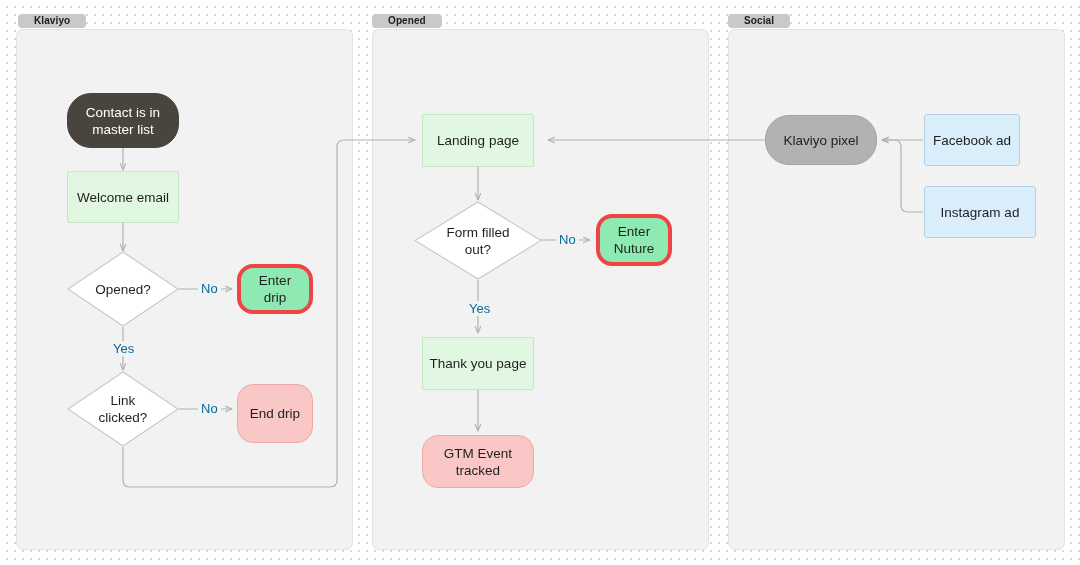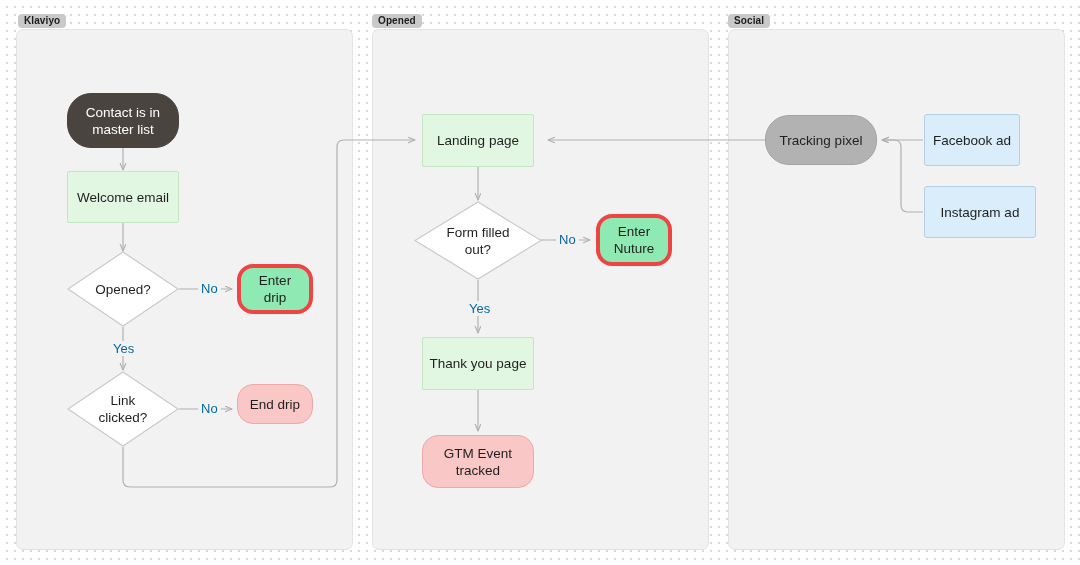--- a/index.html
+++ b/index.html
@@ -23,21 +23,21 @@
     border: 1px solid #e3e3e3;
     border-radius: 7px;
   }
   .lane-label {
     position: absolute;
     background: #c9c9c9;
     color: #1c1c1c;
     font-size: 10px;
     font-weight: bold;
     line-height: 14px;
-    padding: 0 6px;
+    padding: 0 16px;
     border-radius: 4px;
     white-space: nowrap;
     letter-spacing: 0.1px;
   }
 
   .node {
     position: absolute;
     display: flex;
     align-items: center;
     justify-content: center;
@@ -164,21 +164,21 @@
       <svg viewBox="0 0 112 76" preserveAspectRatio="none">
         <polygon points="56,1 111,38 56,75 1,38" fill="#ffffff" stroke="#c9c9c9" stroke-width="1.2"></polygon>
       </svg>
     </div>
     <div class="dia-text">
       <div>Link</div>
       <div>clicked?</div>
     </div>
   </div>
 
-  <div class="node n-pink" style="left:237px; top:384px; width:76px; height:40px;">
+  <div class="node n-pink" style="left:237px; top:384px; width:76px; height:59px;">
     <span>End drip</span>
   </div>
 
   <div class="node n-green" style="left:422px; top:114px; width:112px; height:53px;">
     <span>Landing page</span>
   </div>
 
   <div class="node n-dia" style="left:414px; top:201px; width:128px; height:79px;">
     <div class="dia-shape">
       <svg viewBox="0 0 128 79" preserveAspectRatio="none">
@@ -199,21 +199,21 @@
   <div class="node n-green" style="left:422px; top:337px; width:112px; height:53px;">
     <span>Thank you page</span>
   </div>
 
   <div class="node n-pink" style="left:422px; top:435px; width:112px; height:53px; flex-direction:column;">
     <span>GTM Event</span>
     <span>tracked</span>
   </div>
 
   <div class="node n-gray" style="left:765px; top:115px; width:112px; height:50px;">
-    <span>Tracking pixel</span>
+    <span>Klaviyo pixel</span>
   </div>
 
   <div class="node n-blue" style="left:924px; top:114px; width:96px; height:52px;">
     <span>Facebook ad</span>
   </div>
 
   <div class="node n-blue" style="left:924px; top:186px; width:112px; height:52px;">
     <span>Instagram ad</span>
   </div>
 

